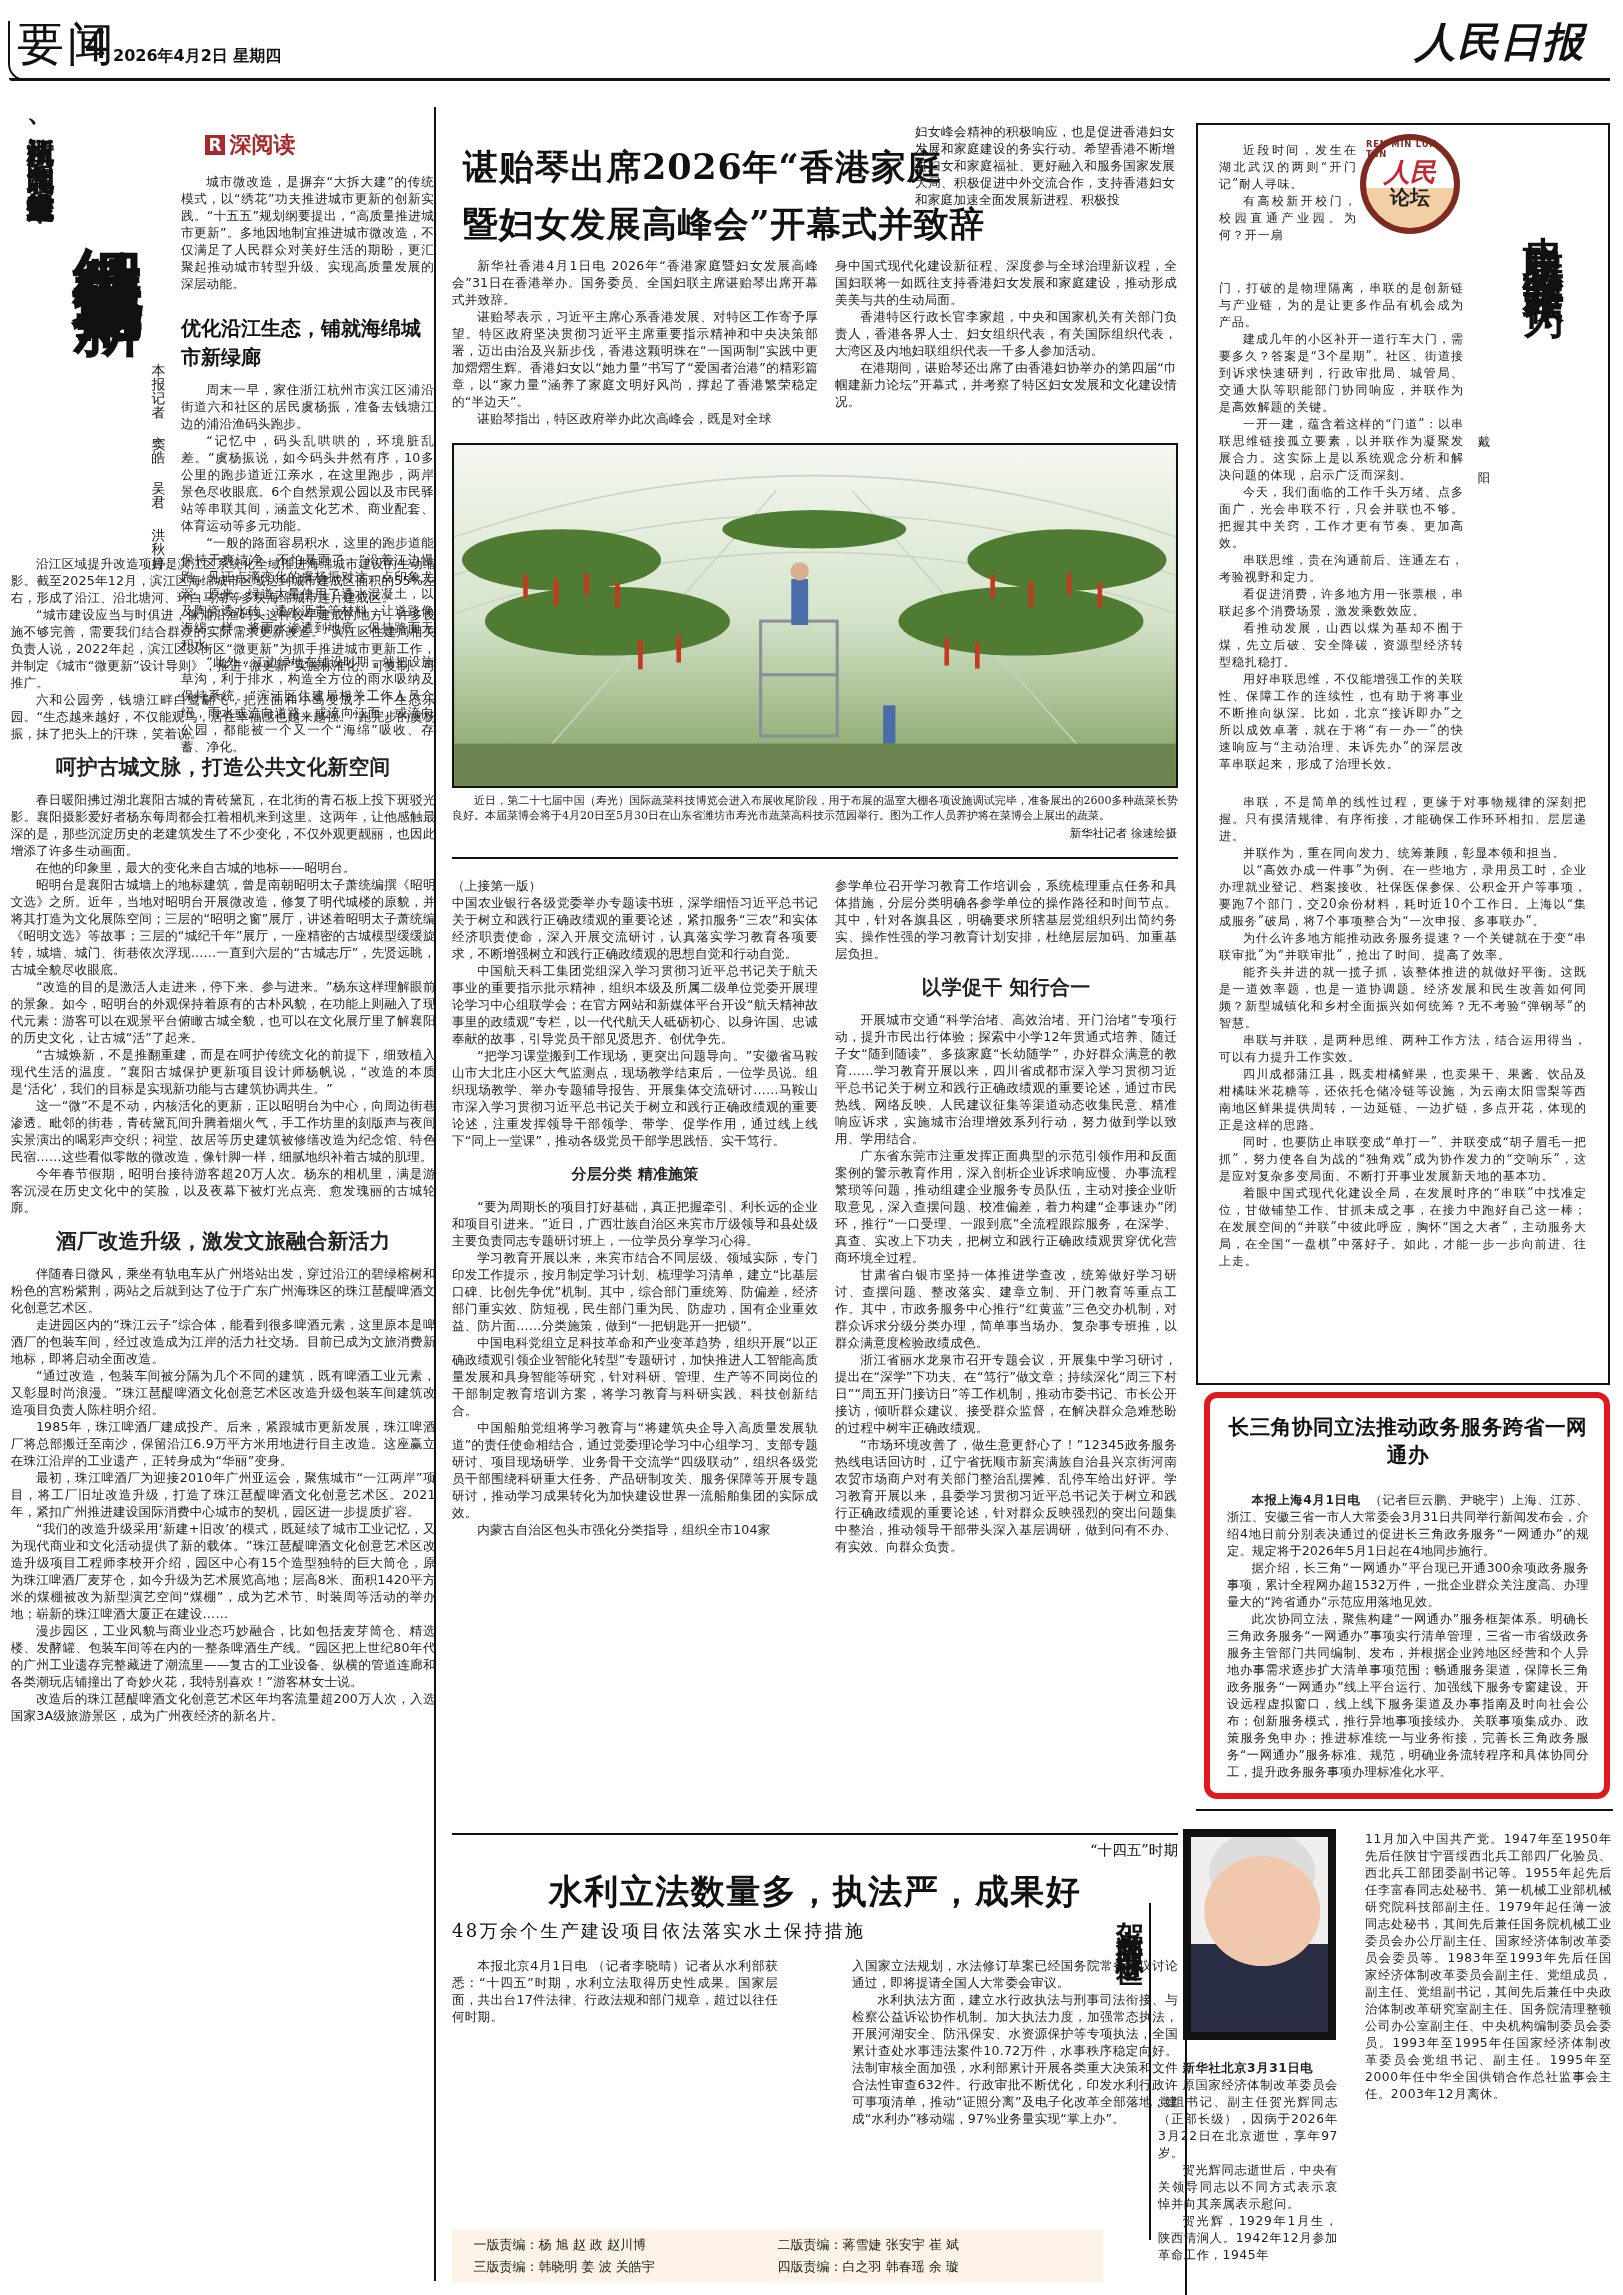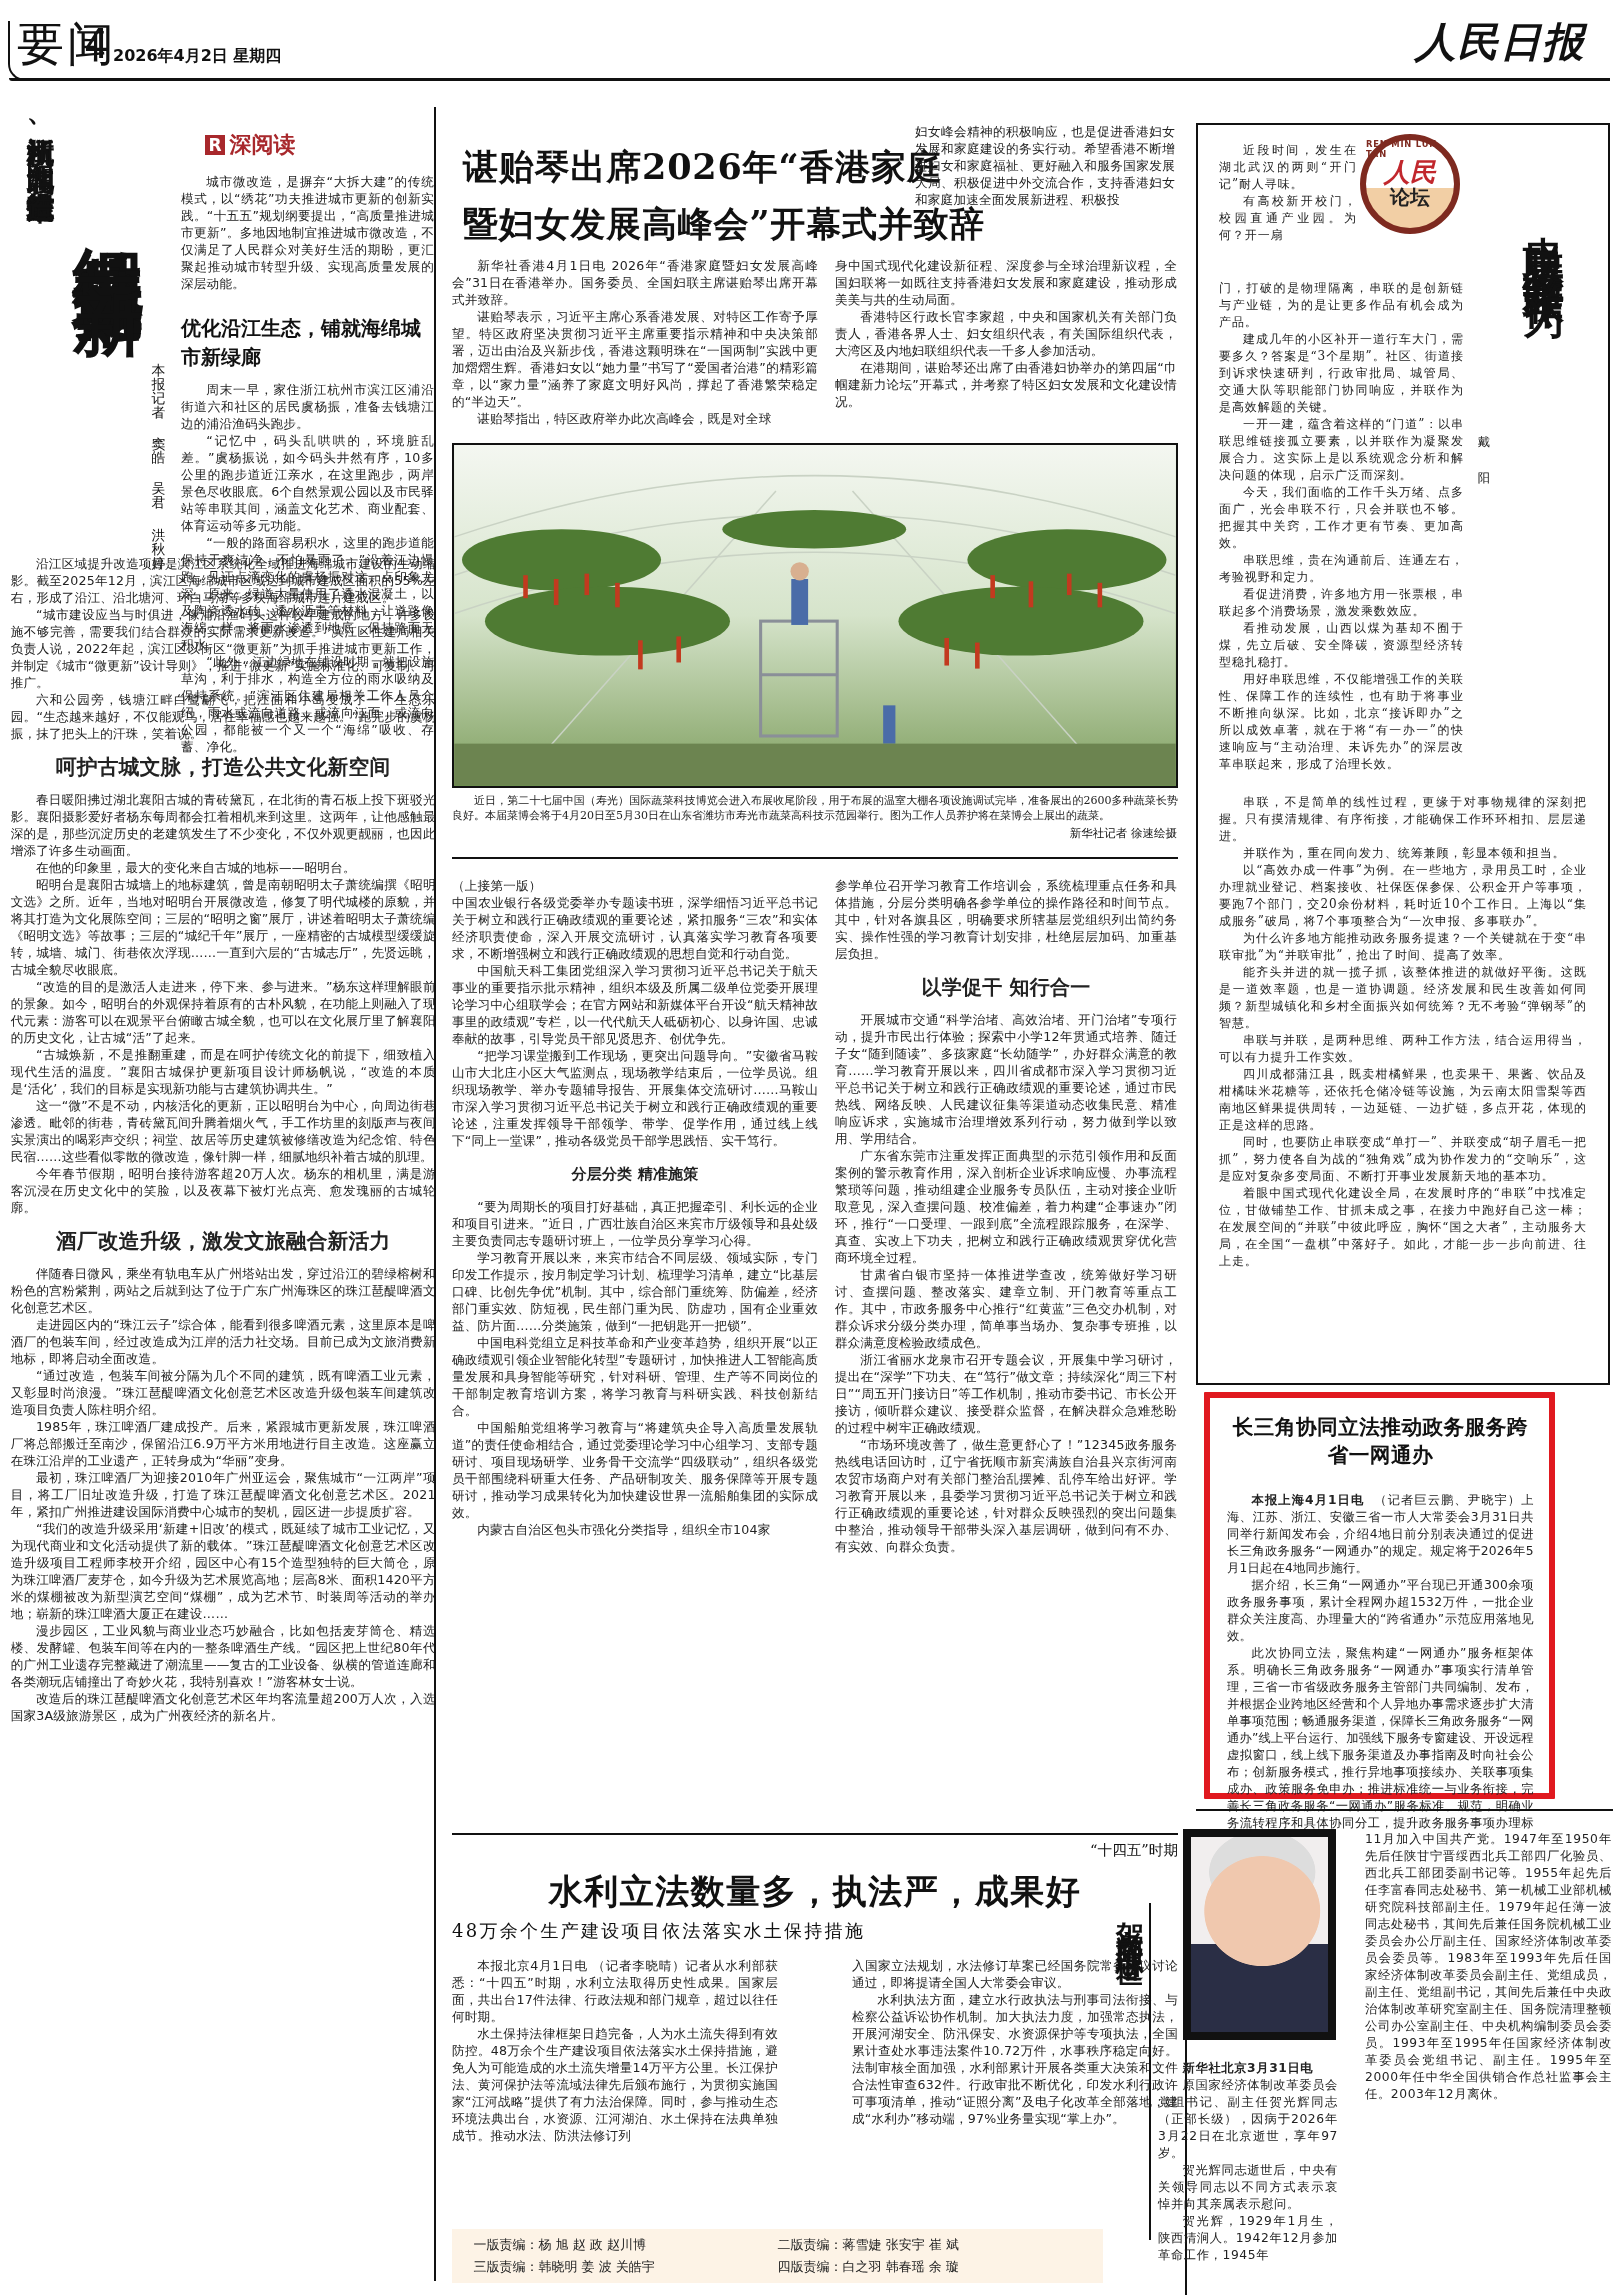--- a/index.html
+++ b/index.html
@@ -52,21 +52,21 @@
 #forum-logo{left:1360px;top:134px;width:100px;height:100px;border-radius:50%;border:6.9px solid #7e2a20;background:linear-gradient(180deg,#fff 55%,#f2cfa5 55%);display:flex;flex-direction:column;align-items:center;justify-content:center}
 #forum-logo .lt-en{position:absolute;top:-1.5px;font-size:8.4px;font-weight:bold;color:#7e2a20;letter-spacing:0.8px}
 #forum-logo .lt-cn1{font-family:"DejaVu Serif",serif;font-style:italic;color:#c1272d;font-size:26px;font-weight:bold;line-height:27.6px}
 #forum-logo .lt-cn2{font-size:20px;font-weight:bold;color:#222;line-height:23px}
 #forum-headline{left:1520px;top:203px;font-size:41px;font-weight:900;letter-spacing:7.7px;line-height:47px}
 #forum-author{left:1475px;top:425px;font-size:12.3px;letter-spacing:17px;font-family:"DejaVu Serif",serif;writing-mode:vertical-rl}
 #forum-text-top{left:1219px;top:142px;width:138px}
 #forum-text-narrow{left:1219px;top:251px;width:245px}
 #forum-text-wide{left:1219px;top:794px;width:368px}
 .forum-font{font-family:"DejaVu Serif",serif;font-size:12px;line-height:17px;letter-spacing:0.9px}
-#yrd-box{left:1204px;top:1392px;width:351px;height:407px;border:6.1px solid #e0191f;border-radius:1px;padding:9.2px 15.3px 7.7px 17px}
+#yrd-box{left:1204px;top:1392px;width:406px;height:407px;border:6.1px solid #e0191f;border-radius:13px;padding:9.2px 15.3px 7.7px 17px}
 #yrd-headline{font-size:20.7px;font-weight:bold;text-align:center;letter-spacing:0.4px;margin:6.1px 0 23px}
 #yrd-box .body-text{font-size:12.3px;line-height:17px}
 #obit-rule{left:1196px;top:1809px;width:417px;height:2.3px;background:#111}
 #obit-photo{left:1183px;top:1829px;width:153px;height:211px;background:#111;padding:7.7px}
 #obit-photo .inner{width:100%;height:100%;background:radial-gradient(ellipse 60% 40% at 52% 38%,#f0c8ae 0 70%,transparent 71%),radial-gradient(ellipse 55% 30% at 52% 18%,#ddd 0 70%,transparent 71%),linear-gradient(180deg,#f1eeee 0 55%,#2a2e45 55% 100%)}
 #obit-title{left:1111px;top:1900px;font-size:27.6px;font-weight:bold;line-height:37px;letter-spacing:6.1px;font-family:"DejaVu Sans",sans-serif}
 #obit-vrule{left:1149px;top:1903px;width:2.3px;height:337px;background:#111}
 #obit-left{left:1158px;top:2060px;width:180px}
 #obit-right{left:1365px;top:1831px;width:247px}
 .obit-font{font-size:12.3px;line-height:17px;letter-spacing:0.6px}
@@ -226,21 +226,20 @@
   <p>“市场环境改善了，做生意更舒心了！”12345政务服务热线电话回访时，辽宁省抚顺市新宾满族自治县兴京街河南农贸市场商户对有关部门整治乱摆摊、乱停车给出好评。学习教育开展以来，县委学习贯彻习近平总书记关于树立和践行正确政绩观的重要论述，针对群众反映强烈的突出问题集中整治，推动领导干部带头深入基层调研，做到问有不办、有实效、向群众负责。</p>
 </div>
 
 <div id="center-rule2" class="abs"></div>
 
 <div id="water-kicker" class="abs">“十四五”时期</div>
 <div id="water-headline" class="abs">水利立法数量多，执法严，成果好</div>
 <div id="water-sub" class="abs">48万余个生产建设项目依法落实水土保持措施</div>
 <div id="water-a" class="abs body-text">
   <p>本报北京4月1日电  （记者李晓晴）记者从水利部获悉：“十四五”时期，水利立法取得历史性成果。国家层面，共出台17件法律、行政法规和部门规章，超过以往任何时期。</p>
-  <p>水土保持法律框架日趋完备，人为水土流失得到有效防控。48万余个生产建设项目依法落实水土保持措施，避免人为可能造成的水土流失增量14万平方公里。长江保护法、黄河保护法等流域法律先后颁布施行，为贯彻实施国家“江河战略”提供了有力法治保障。同时，参与推动生态环境法典出台，水资源、江河湖泊、水土保持在法典单独成节。推动水法、防洪法修订列</p>
 </div>
 <div id="water-b" class="abs body-text">
   <div>入国家立法规划，水法修订草案已经国务院常务会议讨论通过，即将提请全国人大常委会审议。</div>
   <p>水利执法方面，建立水行政执法与刑事司法衔接、与检察公益诉讼协作机制。加大执法力度，加强常态执法，开展河湖安全、防汛保安、水资源保护等专项执法，全国累计查处水事违法案件10.72万件，水事秩序稳定向好。法制审核全面加强，水利部累计开展各类重大决策和文件合法性审查632件。行政审批不断优化，印发水利行政许可事项清单，推动“证照分离”及电子化改革全部落地，建成“水利办”移动端，97%业务量实现“掌上办”。</p>
 </div>
 
 <div id="editors" class="abs">
   <div>一版责编：杨  旭  赵  政  赵川博</div>
   <div>二版责编：蒋雪婕  张安宇  崔  斌</div>
   <div>三版责编：韩晓明  姜  波  关皓宇</div>

